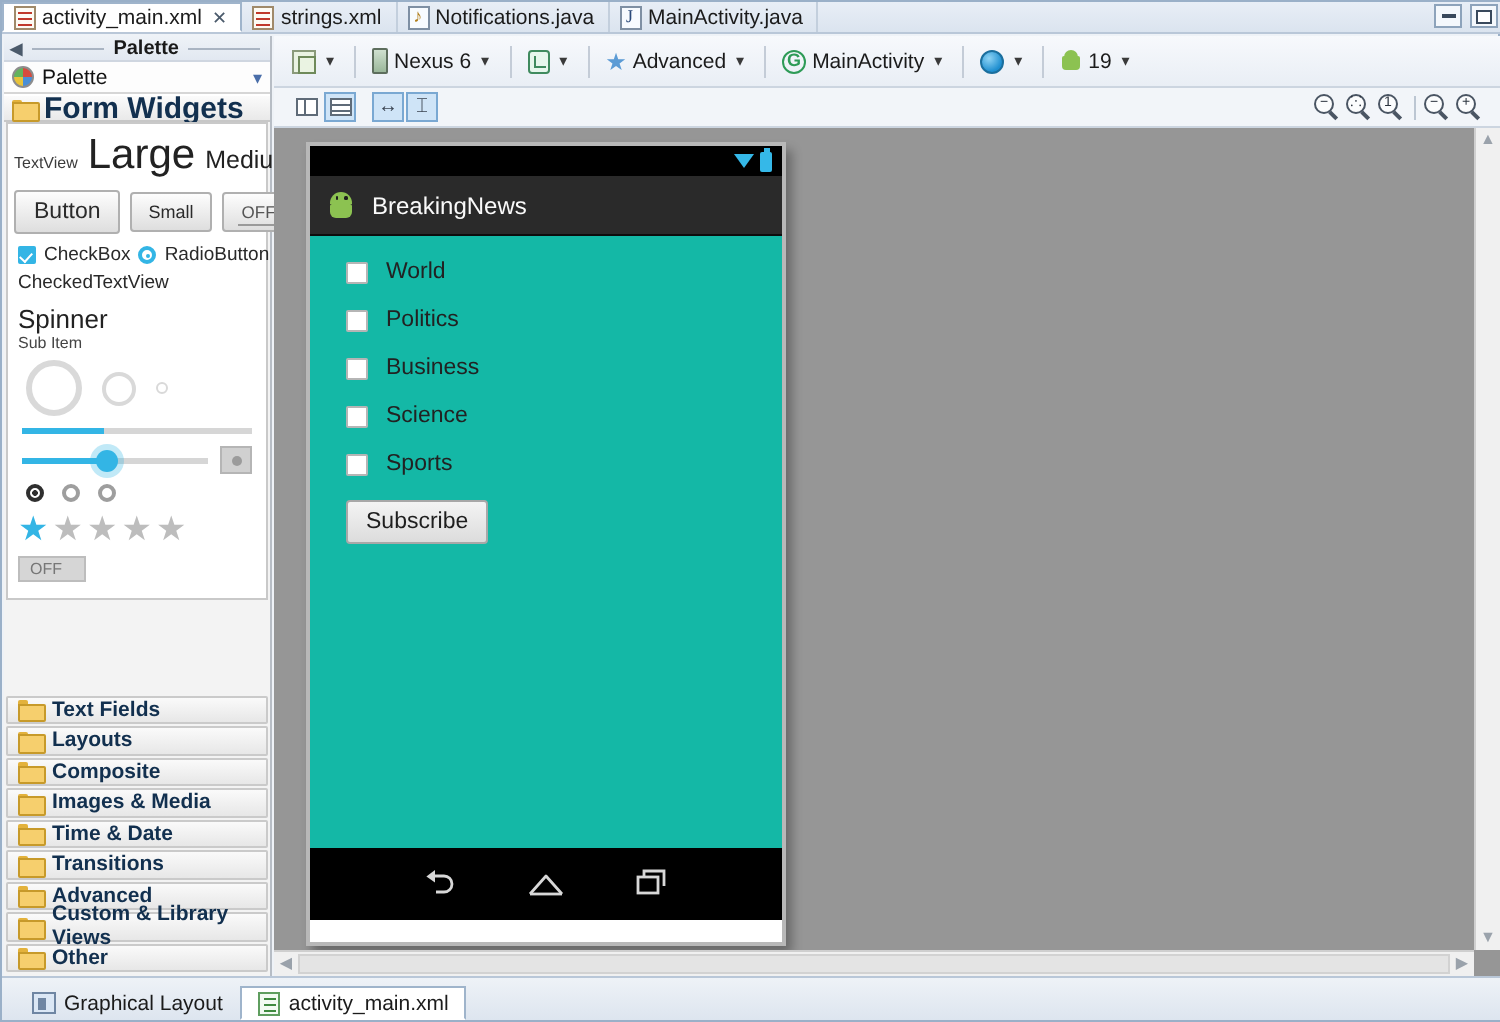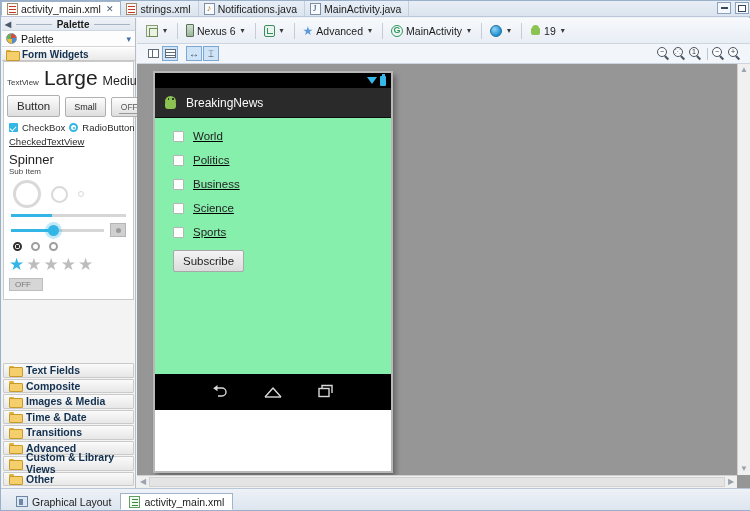--- a/index.html
+++ b/index.html
@@ -98,21 +98,21 @@
   .palette-sel .caret { margin-left: auto; color: #4a6ea9; font-size: 9px; }
   .palicon {
     width: 11px; height: 11px; border-radius: 50%;
     background: conic-gradient(#d64b3f 0 25%, #4a8fd6 0 50%, #e8c33a 0 75%, #63b35d 0 100%);
     border: 1px solid #8d8d8d; flex: 0 0 auto;
   }
 
   .grp-header {
     display: flex; align-items: center; gap: 4px;
     height: 14px; padding: 0 4px;
-    font-size: 10px; font-weight: bold; color: #12304f;
+    font-size: 15px; font-weight: bold; color: #12304f;
     background: linear-gradient(#fbfbfb, #e9e9e9);
     border-top: 1px solid #fff; border-bottom: 1px solid #c7c7c7;
   }
   .folder {
     width: 12px; height: 9px; position: relative; flex: 0 0 auto;
   }
   .folder::before {
     content: ""; position: absolute; left: 0; top: 0;
     width: 5px; height: 2px; background: #e3b23c;
     border-radius: 1px 1px 0 0;
@@ -157,21 +157,21 @@
   .rbtn {
     width: 9px; height: 9px; border-radius: 50%;
     background: #fff; border: 2px solid #33b5e5; flex: 0 0 auto;
     position: relative;
   }
   .rbtn::after {
     content: ""; position: absolute; left: 1.5px; top: 1.5px;
     width: 2px; height: 2px; border-radius: 50%; background: #33b5e5;
   }
   .lbl { font-size: 9.5px; color: #2a2a2a; }
-  .ctv { font-size: 9.5px; color: #2a2a2a; margin: 2px 0 5px 2px; text-decoration: underline; }
+  .ctv { font-size: 9.5px; color: #2a2a2a; margin: 2px 0 5px 2px; }
   .spin-title { font-size: 13px; color: #222; margin-left: 2px; }
   .spin-sub { font-size: 8px; color: #444; margin: 0 0 4px 2px; }
   .spinners { display: flex; align-items: center; gap: 10px; margin: 4px 0 6px 6px; }
   .ring { border-radius: 50%; border: 3px solid #d9d9d9; }
   .ring.r1 { width: 28px; height: 28px; border-width: 3px; }
   .ring.r2 { width: 17px; height: 17px; border-width: 2px; }
   .ring.r3 { width: 6px; height: 6px; border-width: 1px; }
   .pbar-h { height: 3px; background: #d6d6d6; margin: 2px 4px 0 4px; position: relative; }
   .pbar-h .fill { position: absolute; left: 0; top: 0; height: 3px; width: 36%; background: #33b5e5; }
   .seekrow { display: flex; align-items: center; gap: 6px; margin: 6px 4px 4px 4px; }
@@ -371,21 +371,21 @@
     position: absolute; left: 2px; top: 7px; width: 11px; height: 7px;
     background: #8cc251; border-radius: 1px 1px 3px 3px;
   }
   .droid .eye {
     position: absolute; top: 3px; width: 1.5px; height: 1.5px;
     background: #1e1e1e; border-radius: 50%;
   }
   .droid .eye.l { left: 4.5px; }
   .droid .eye.r { left: 9px; }
   .appname { color: #fafafa; font-size: 12px; }
-  .applist { padding: 12px 0 0 18px; background: #86efac; height: 256px; text-decoration: underline; }
+  .applist { padding: 12px 0 0 18px; background: #14b8a6; height: 306px; }
   .appitem { display: flex; align-items: center; gap: 9px; margin-bottom: 12px; }
   .appcb {
     width: 11px; height: 11px; background: #fff;
     border: 1.5px solid #b5b5b5; border-radius: 1px; flex: 0 0 auto;
   }
   .appitem span { font-size: 11.5px; color: #222; }
   .subbtn {
     display: inline-block; margin-top: 0px;
     background: linear-gradient(#f4f4f4, #dcdcdc);
     border: 1px solid #a8a8a8; border-radius: 2px;
@@ -531,20 +531,24 @@
         <span class="star">★</span>
         <span class="star">★</span>
       </div>
       <div class="switchoff">OFF</div>
     </div>
 
     <div class="cat-list">
       <div class="cat">
         <span class="folder"></span>
         <span>Text Fields</span>
+      </div>
+      <div class="cat">
+        <span class="folder"></span>
+        <span>Layouts</span>
       </div>
       <div class="cat">
         <span class="folder"></span>
         <span>Composite</span>
       </div>
       <div class="cat">
         <span class="folder"></span>
         <span>Images &amp; Media</span>
       </div>
       <div class="cat">

